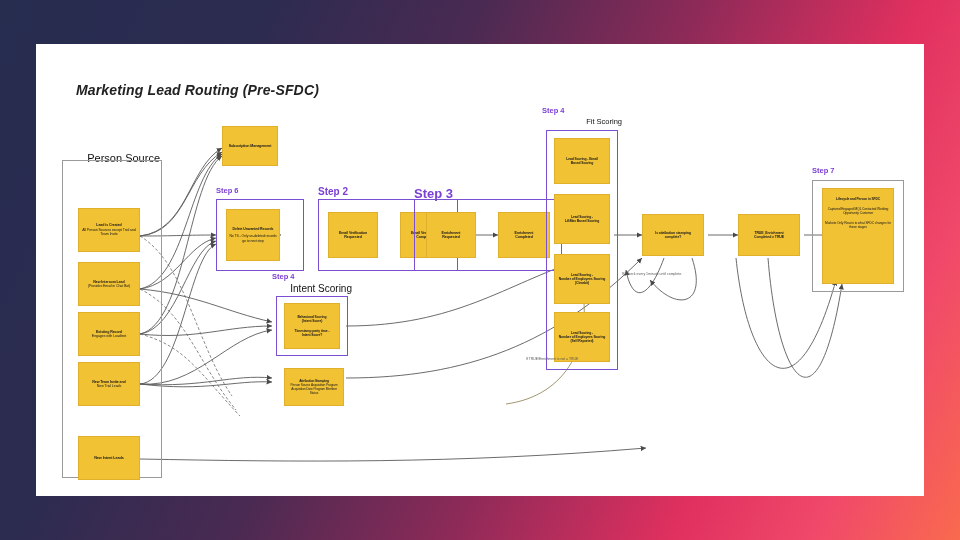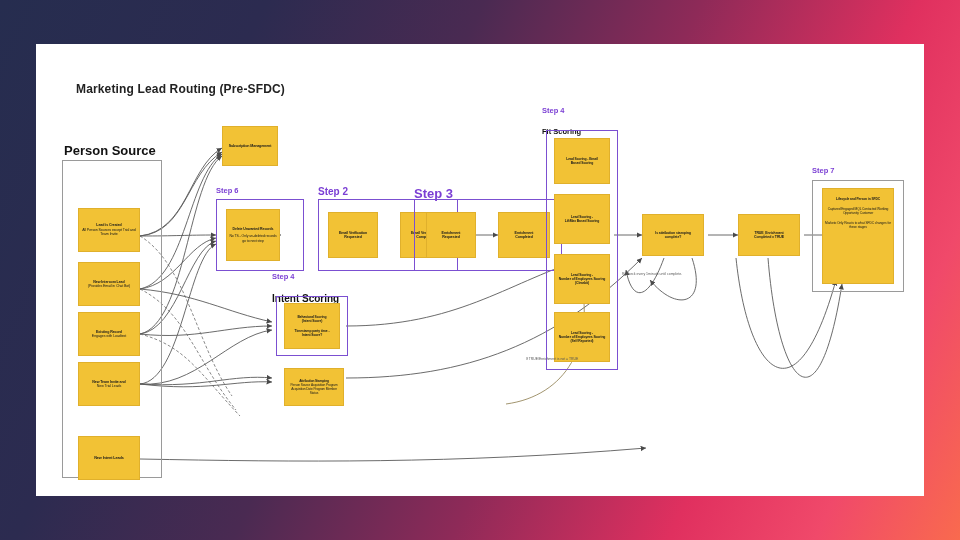--- a/index.html
+++ b/index.html
@@ -23,25 +23,26 @@
   .node .sub{font-weight:normal;}
   .group{
     position:absolute;border:1.4px solid #7b4fd1;box-sizing:border-box;background:transparent;
   }
   .group.plain{border:1.1px solid #9a9a9a;}
   .steplabel{
     position:absolute;color:#7b3fd4;font-weight:bold;text-align:left;
     white-space:nowrap;
   }
   .grouptitle{
-    position:absolute;color:#111;font-weight:bold;text-align:left;white-space:nowrap;margin-top:10px;
+    position:absolute;color:#111;font-weight:normal;text-align:right;white-space:nowrap;
   }
   #title{
-    position:absolute;left:40px;top:38px;color:#222;font-weight:bold;font-size:12px;
+    position:absolute;left:40px;top:38px;color:#222;font-weight:bold;font-size:14px;
     letter-spacing:.15px;
+    font-style:italic;
   }
   .anno{position:absolute;color:#5a5a5a;white-space:nowrap;}
   .edgelabel{position:absolute;color:#555;white-space:nowrap;}
 </style>
 </head>
 <body>
 
 <div id="stage">
   <div id="canvas">
 
@@ -97,21 +98,21 @@
         <path d="M104,245 C150,268 162,320 200,366"></path>
         <path d="M104,290 C150,302 164,330 204,372"></path>
       </g>
       <g fill="none" stroke="#8a7a4a" stroke-width="0.8">
         <path d="M470,360 C530,352 560,300 544,232"></path>
       </g>
     </svg>
 
     <div id="title">Marketing Lead Routing (Pre-SFDC)</div>
 
-    <div class="grouptitle" style="left:28px;top:89px;width:96px;font-size:13px;">Person Source</div>
+    <div class="grouptitle" style="left:28px;top:108px;width:96px;font-size:11px;">Person Source</div>
     <div class="group plain" style="left:26px;top:116px;width:100px;height:318px;"></div>
 
     <div class="node" style="left:42px;top:164px;width:62px;height:44px;font-size:3.6px;flex-direction:column;">
       <span>Lead is Created</span>
       <span class="sub">All Person Sources except Trial and Team Invite</span>
     </div>
     <div class="node" style="left:42px;top:218px;width:62px;height:44px;font-size:3.6px;flex-direction:column;">
       <span>New Intercom Lead</span>
       <span class="sub">(Provides Email in Chat Bot)</span>
     </div>

